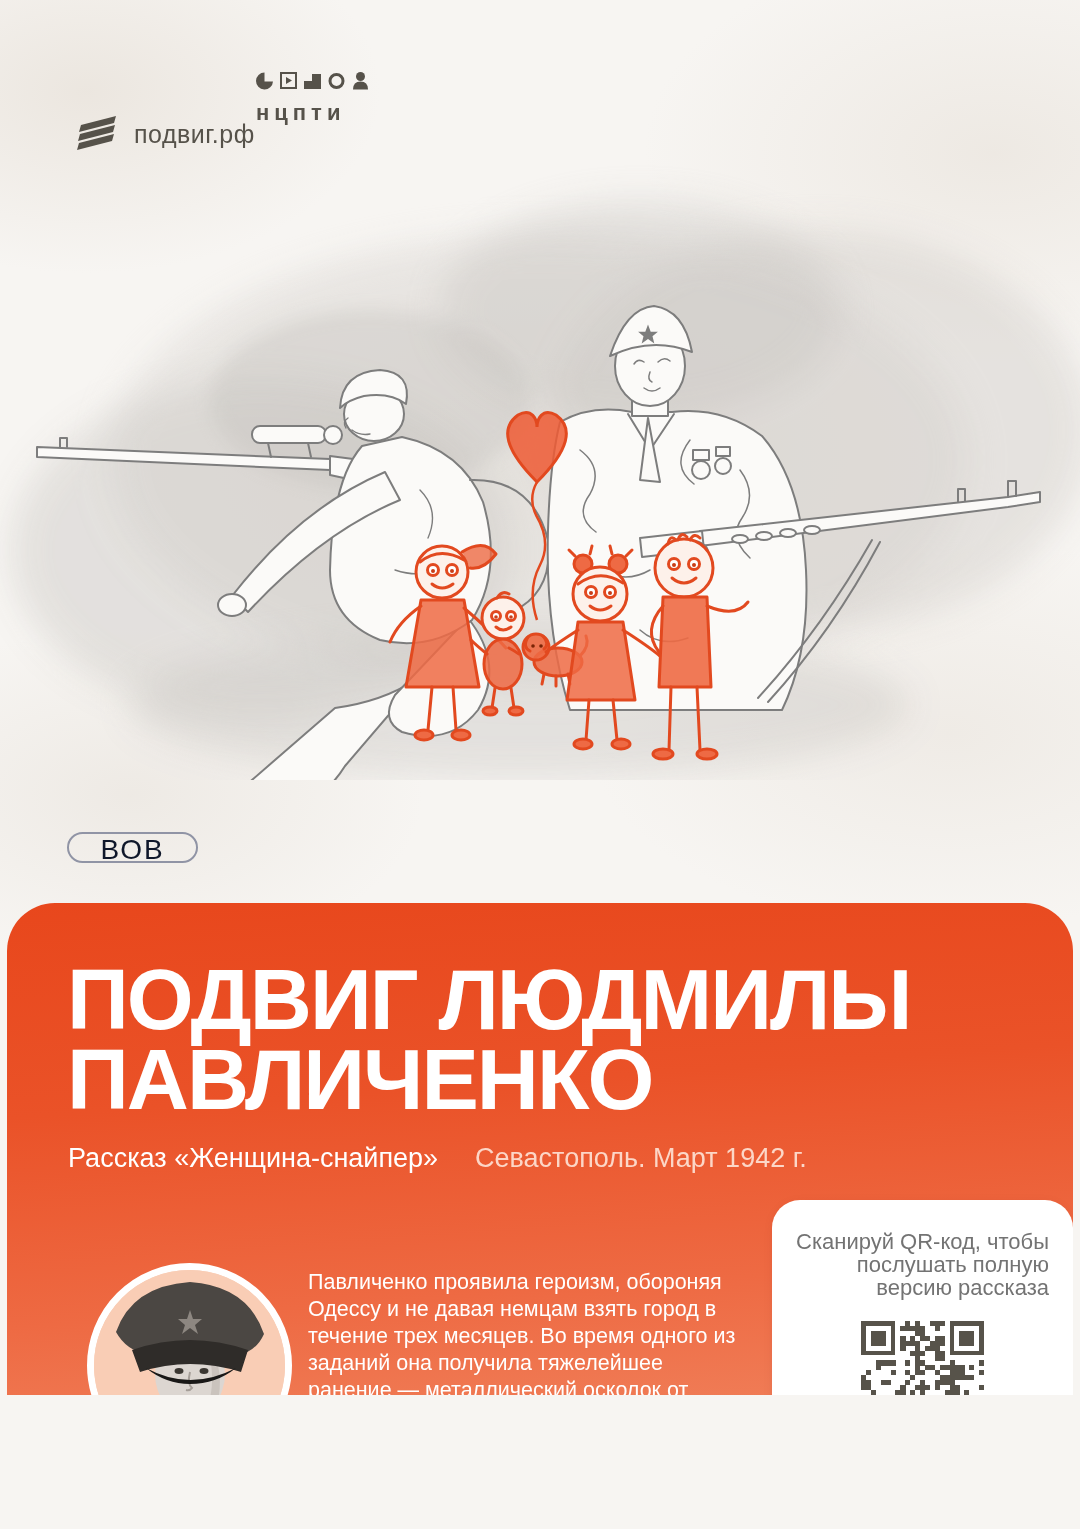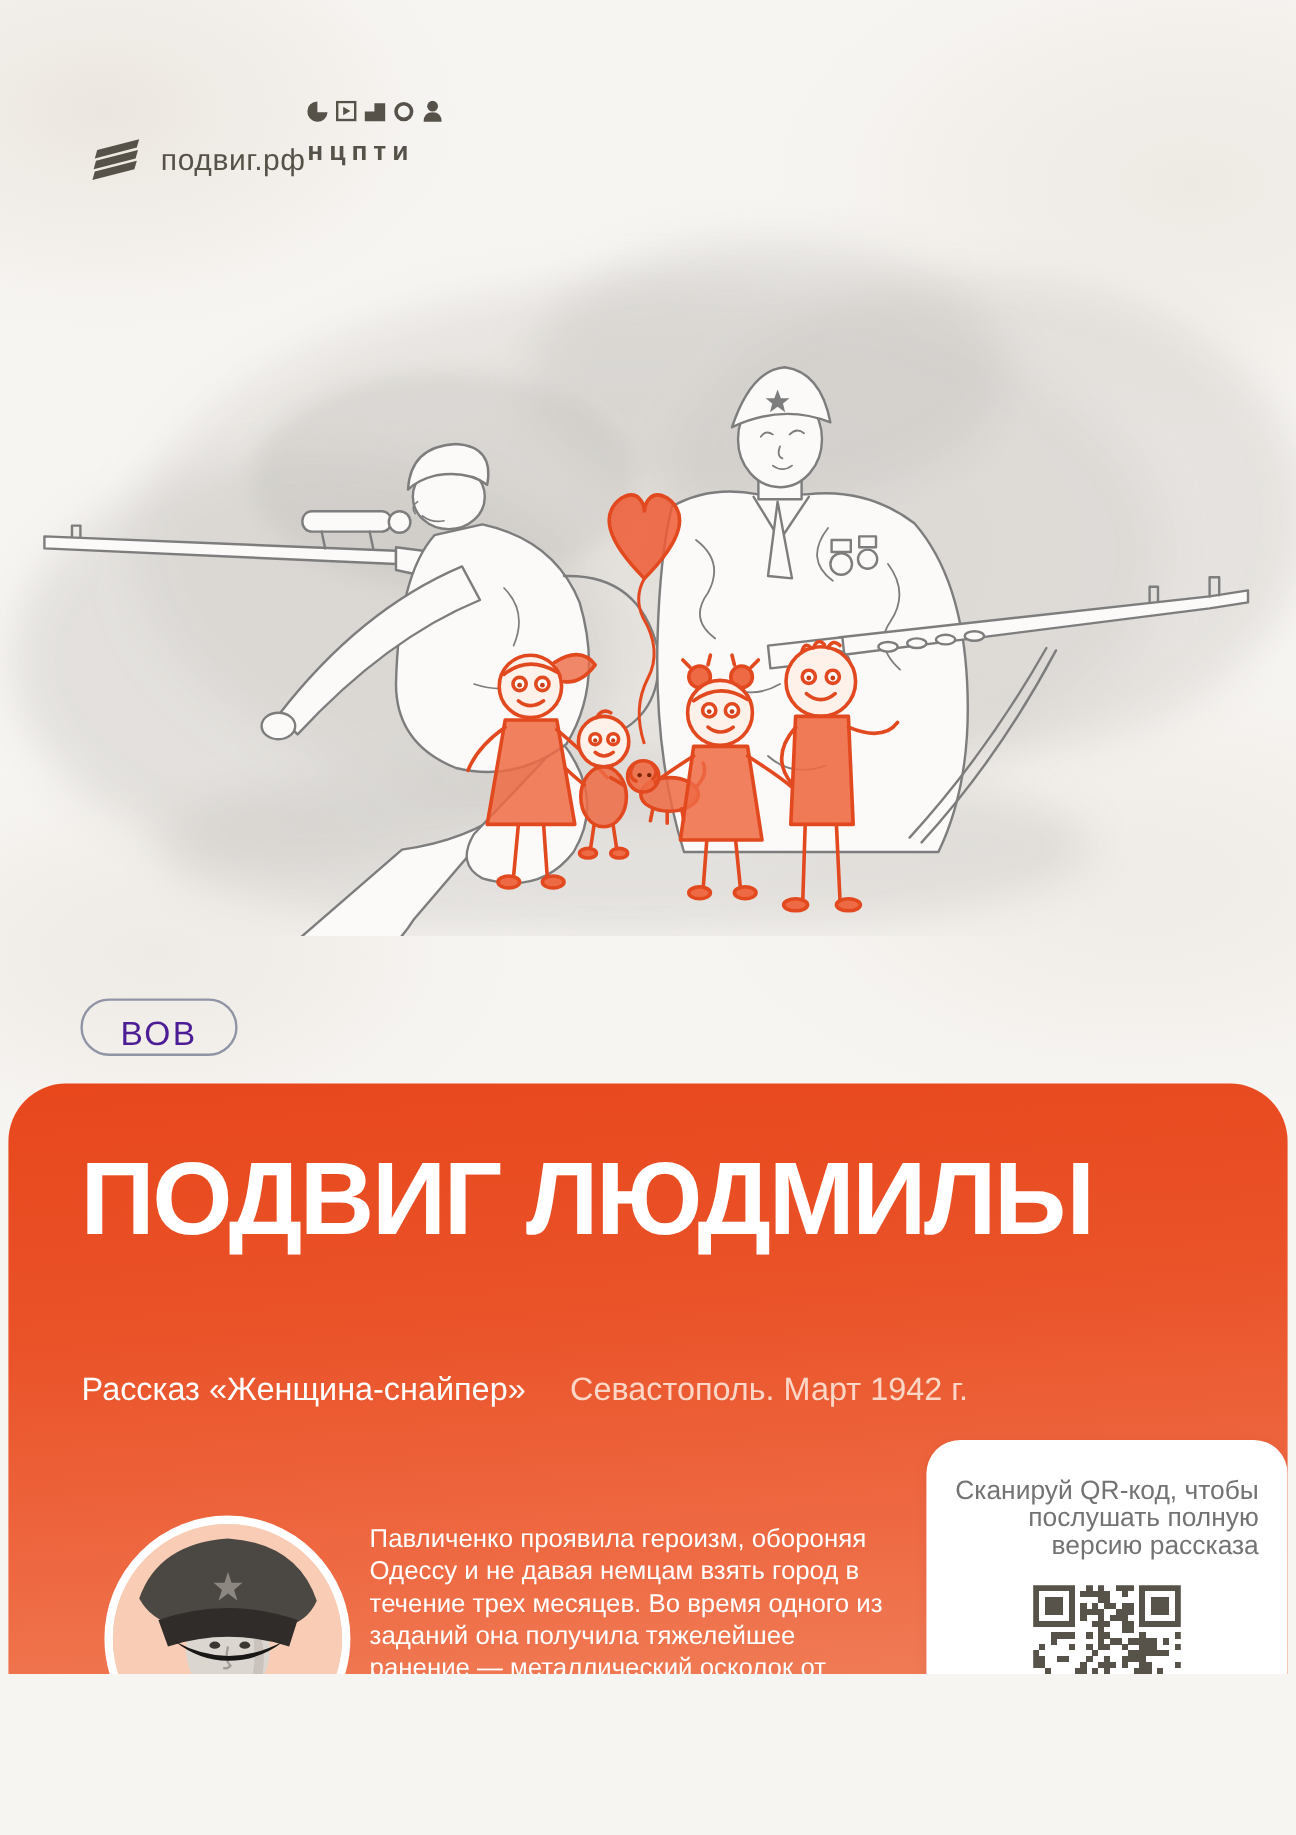--- a/index.html
+++ b/index.html
@@ -15,32 +15,32 @@
       radial-gradient(420px 260px at 8% 6%, rgba(226,218,208,.55), transparent 70%),
       radial-gradient(500px 300px at 92% 10%, rgba(228,221,212,.5), transparent 70%),
       radial-gradient(600px 340px at 50% 30%, rgba(225,219,211,.35), transparent 70%),
       radial-gradient(420px 240px at 12% 52%, rgba(224,217,208,.4), transparent 70%),
       radial-gradient(520px 280px at 88% 48%, rgba(227,220,211,.4), transparent 70%);
   }
 
   
   .logo-podvig{position:absolute;left:76px;top:82px;display:flex;align-items:center;gap:16px;color:#56524a;margin-top:30px;}
   .logo-podvig .label{font-size:25px;letter-spacing:.5px;}
-  .logo-ncpti{position:absolute;left:256px;top:84px;width:118px;color:#56524a;}
+  .logo-ncpti{position:absolute;left:256px;top:72px;width:118px;color:#56524a;}
   .logo-ncpti .label{font-size:22px;font-weight:bold;letter-spacing:5px;margin-top:5px;}
 
   
   .hero{position:absolute;left:0;top:150px;width:1080px;height:630px;}
 
   
   .era-badge{
-    position:absolute;left:67px;top:832px;width:131px;height:48px;
+    position:absolute;left:67px;top:832px;width:131px;height:31px;
     border:2px solid #9094a5;border-radius:26px;box-sizing:border-box;
-    display:flex;align-items:flex-end;justify-content:center;
-    color:#4c1d95;font-size:28px;letter-spacing:2px;
+    display:flex;align-items:flex-start;justify-content:center;
+    color:#0f172a;font-size:28px;letter-spacing:2px;
   }
 
   
   .panel{
     position:absolute;left:7px;top:903px;width:1066px;height:492px;
     border-radius:48px 48px 0 0;overflow:hidden;
     background:linear-gradient(176deg,#e8471c 0%,#ea5228 38%,#ee6a43 75%,#f07e58 100%);
   }
   .panel-title{position:absolute;left:60px;top:56px;color:#fff;font-weight:bold;
     font-size:86px;line-height:80px;letter-spacing:-2px;}
@@ -269,20 +269,21 @@
 </svg>
 </div>
 
 <div class="era-badge">
   <span>ВОВ</span>
 </div>
 
 <div class="panel">
   <div class="panel-title">
     <div>ПОДВИГ ЛЮДМИЛЫ</div>
+    <div>ПАВЛИЧЕНКО</div>
   </div>
   <div class="story-label">Рассказ «Женщина-снайпер»</div>
   <div class="location-date">Севастополь. Март 1942 г.</div>
 
   <div class="portrait">
     <svg viewBox="0 0 191 191">
       <g>
         <rect width="191" height="191" fill="#f9cdb5"></rect>
 
         <path d="M22,172 Q50,138 95,136 Q140,138 170,172 L170,191 L22,191 Z" fill="#38342f"></path>

